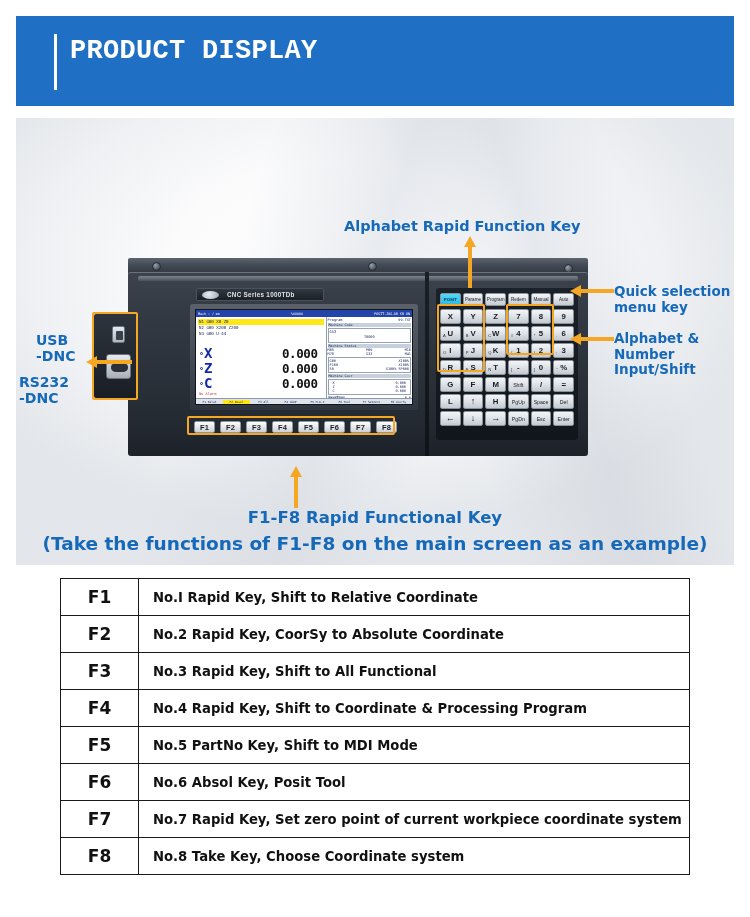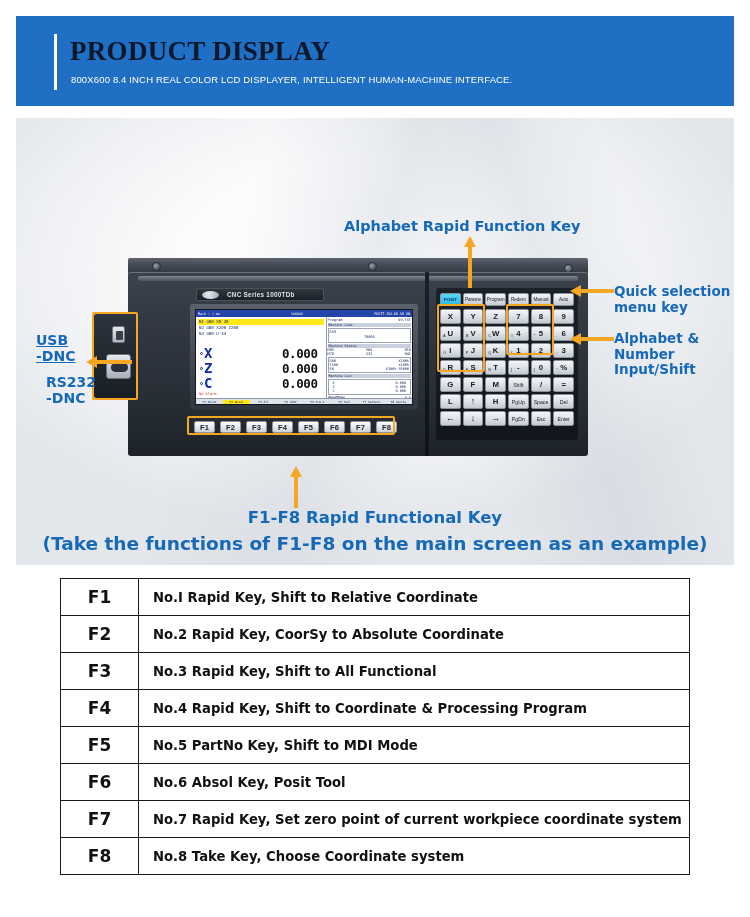--- a/index.html
+++ b/index.html
@@ -20,25 +20,25 @@
   }
   .banner-rule {
     position: absolute;
     left: 38px; top: 18px;
     width: 3px; height: 56px;
     background: #ffffff;
   }
   .banner-title {
     position: absolute;
     left: 54px; top: 20px;
-    color: #0f172a;
+    color: #ffffff;
     font-size: 27px;
     font-weight: bold;
     letter-spacing: .3px;
-    font-family: Liberation Serif, serif;
+    font-family: Liberation Mono, monospace;
   }
   .banner-sub {
     position: absolute;
     left: 55px; top: 58px;
     color: #ffffff;
     font-size: 9.5px;
     letter-spacing: .15px;
     font-family: "Liberation Sans", sans-serif;
   }
 
@@ -66,22 +66,22 @@
     color: #1669b8;
     font-weight: bold;
     font-family: "DejaVu Sans", sans-serif;
     line-height: 1.16;
     z-index: 40;
     white-space: pre-line;
   }
   .anno-alpha-rapid { left: 344px; top: 218px; font-size: 14.5px; }
   .anno-quick   { left: 614px; top: 284px; font-size: 13.5px; }
   .anno-alnum   { left: 614px; top: 331px; font-size: 13.5px; }
-  .anno-usb     { left: 36px;  top: 332px; font-size: 14px; text-decoration: underline; }
-  .anno-rs232   { left: 46px;  top: 374px; font-size: 14px; }
+  .anno-usb     { left: 36px;  top: 332px; font-size: 14px; }
+  .anno-rs232   { left: 19px;  top: 374px; font-size: 14px; }
 
   .caption {
     position: absolute;
     z-index: 40;
     color: #1669b8;
     font-weight: bold;
     font-family: "DejaVu Sans", sans-serif;
     text-align: center;
     width: 100%;
     left: 0;
@@ -291,21 +291,20 @@
     font-size: 13.2px; font-weight: bold; color:#111;
     font-family: "DejaVu Sans", sans-serif;
   }
 </style>
 </head>
 <body>
 
 <div class="banner">
   <div class="banner-rule"></div>
   <div class="banner-title">PRODUCT DISPLAY</div>
-  <div class="banner-sub">800X600 8.4 INCH REAL COLOR LCD DISPLAYER, INTELLIGENT HUMAN-MACHINE INTERFACE.</div>
 </div>
 
 <div class="stage"></div>
 
 <div class="anno anno-alpha-rapid">Alphabet Rapid Function Key</div>
 <div class="anno anno-quick">Quick selection
 menu key</div>
 <div class="anno anno-alnum">Alphabet &amp;
 Number
 Input/Shift</div>

